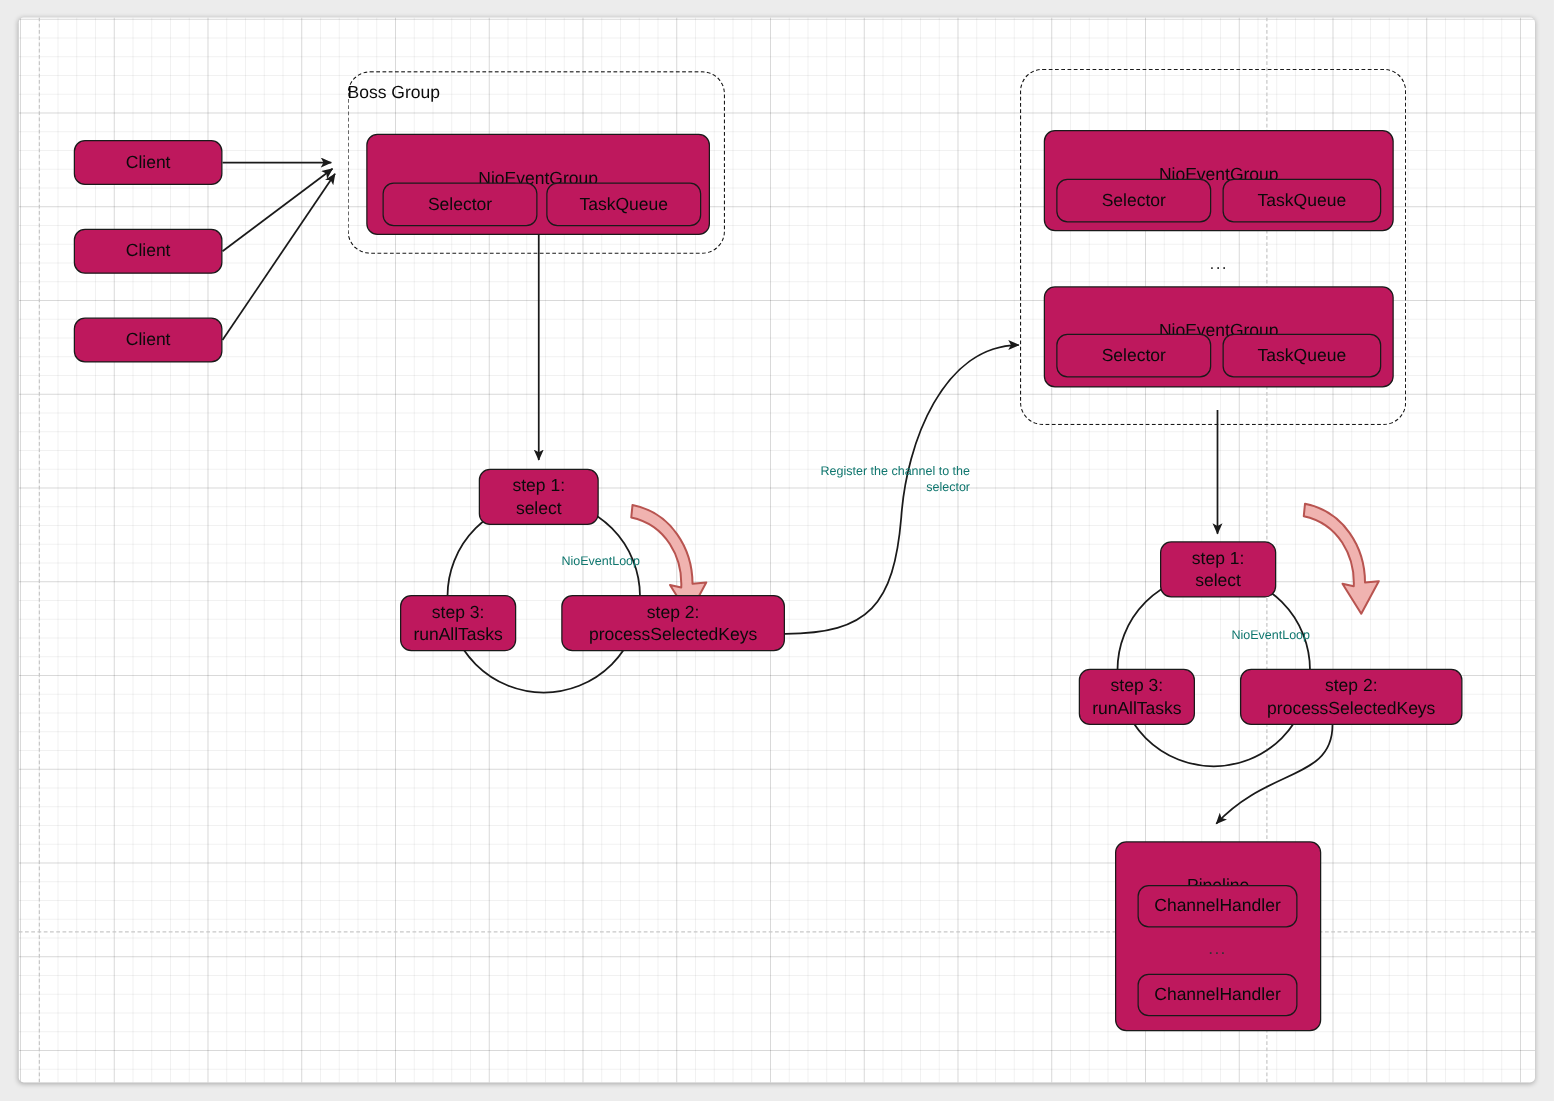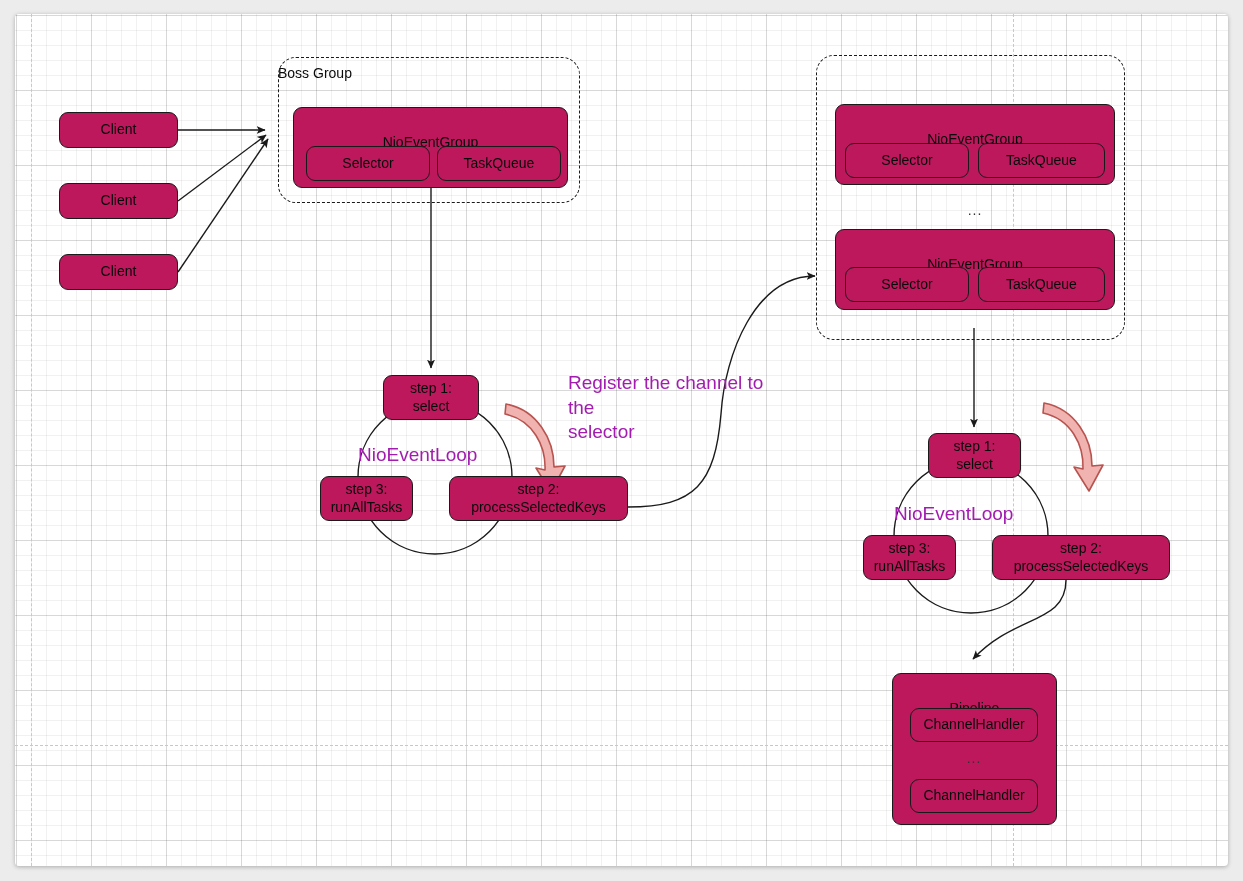--- a/index.html
+++ b/index.html
@@ -61,23 +61,23 @@
     box-sizing: border-box;
   }
   .grouplabel {
     position: absolute;
     font-size: 14px;
     color: #0a0a0a;
     white-space: nowrap;
   }
   .plainlabel {
     position: absolute;
-    text-align: left;
-    font-size: 19px;
-    color: #a21caf;
+    text-align: right;
+    font-size: 10px;
+    color: #0f766e;
     line-height: 1.3;
   }
   .box.top-label {
     align-items: flex-start;
     padding-top: 26px;
   }
   .ellipsis {
     position: absolute;
     font-size: 14px;
     color: #333;

